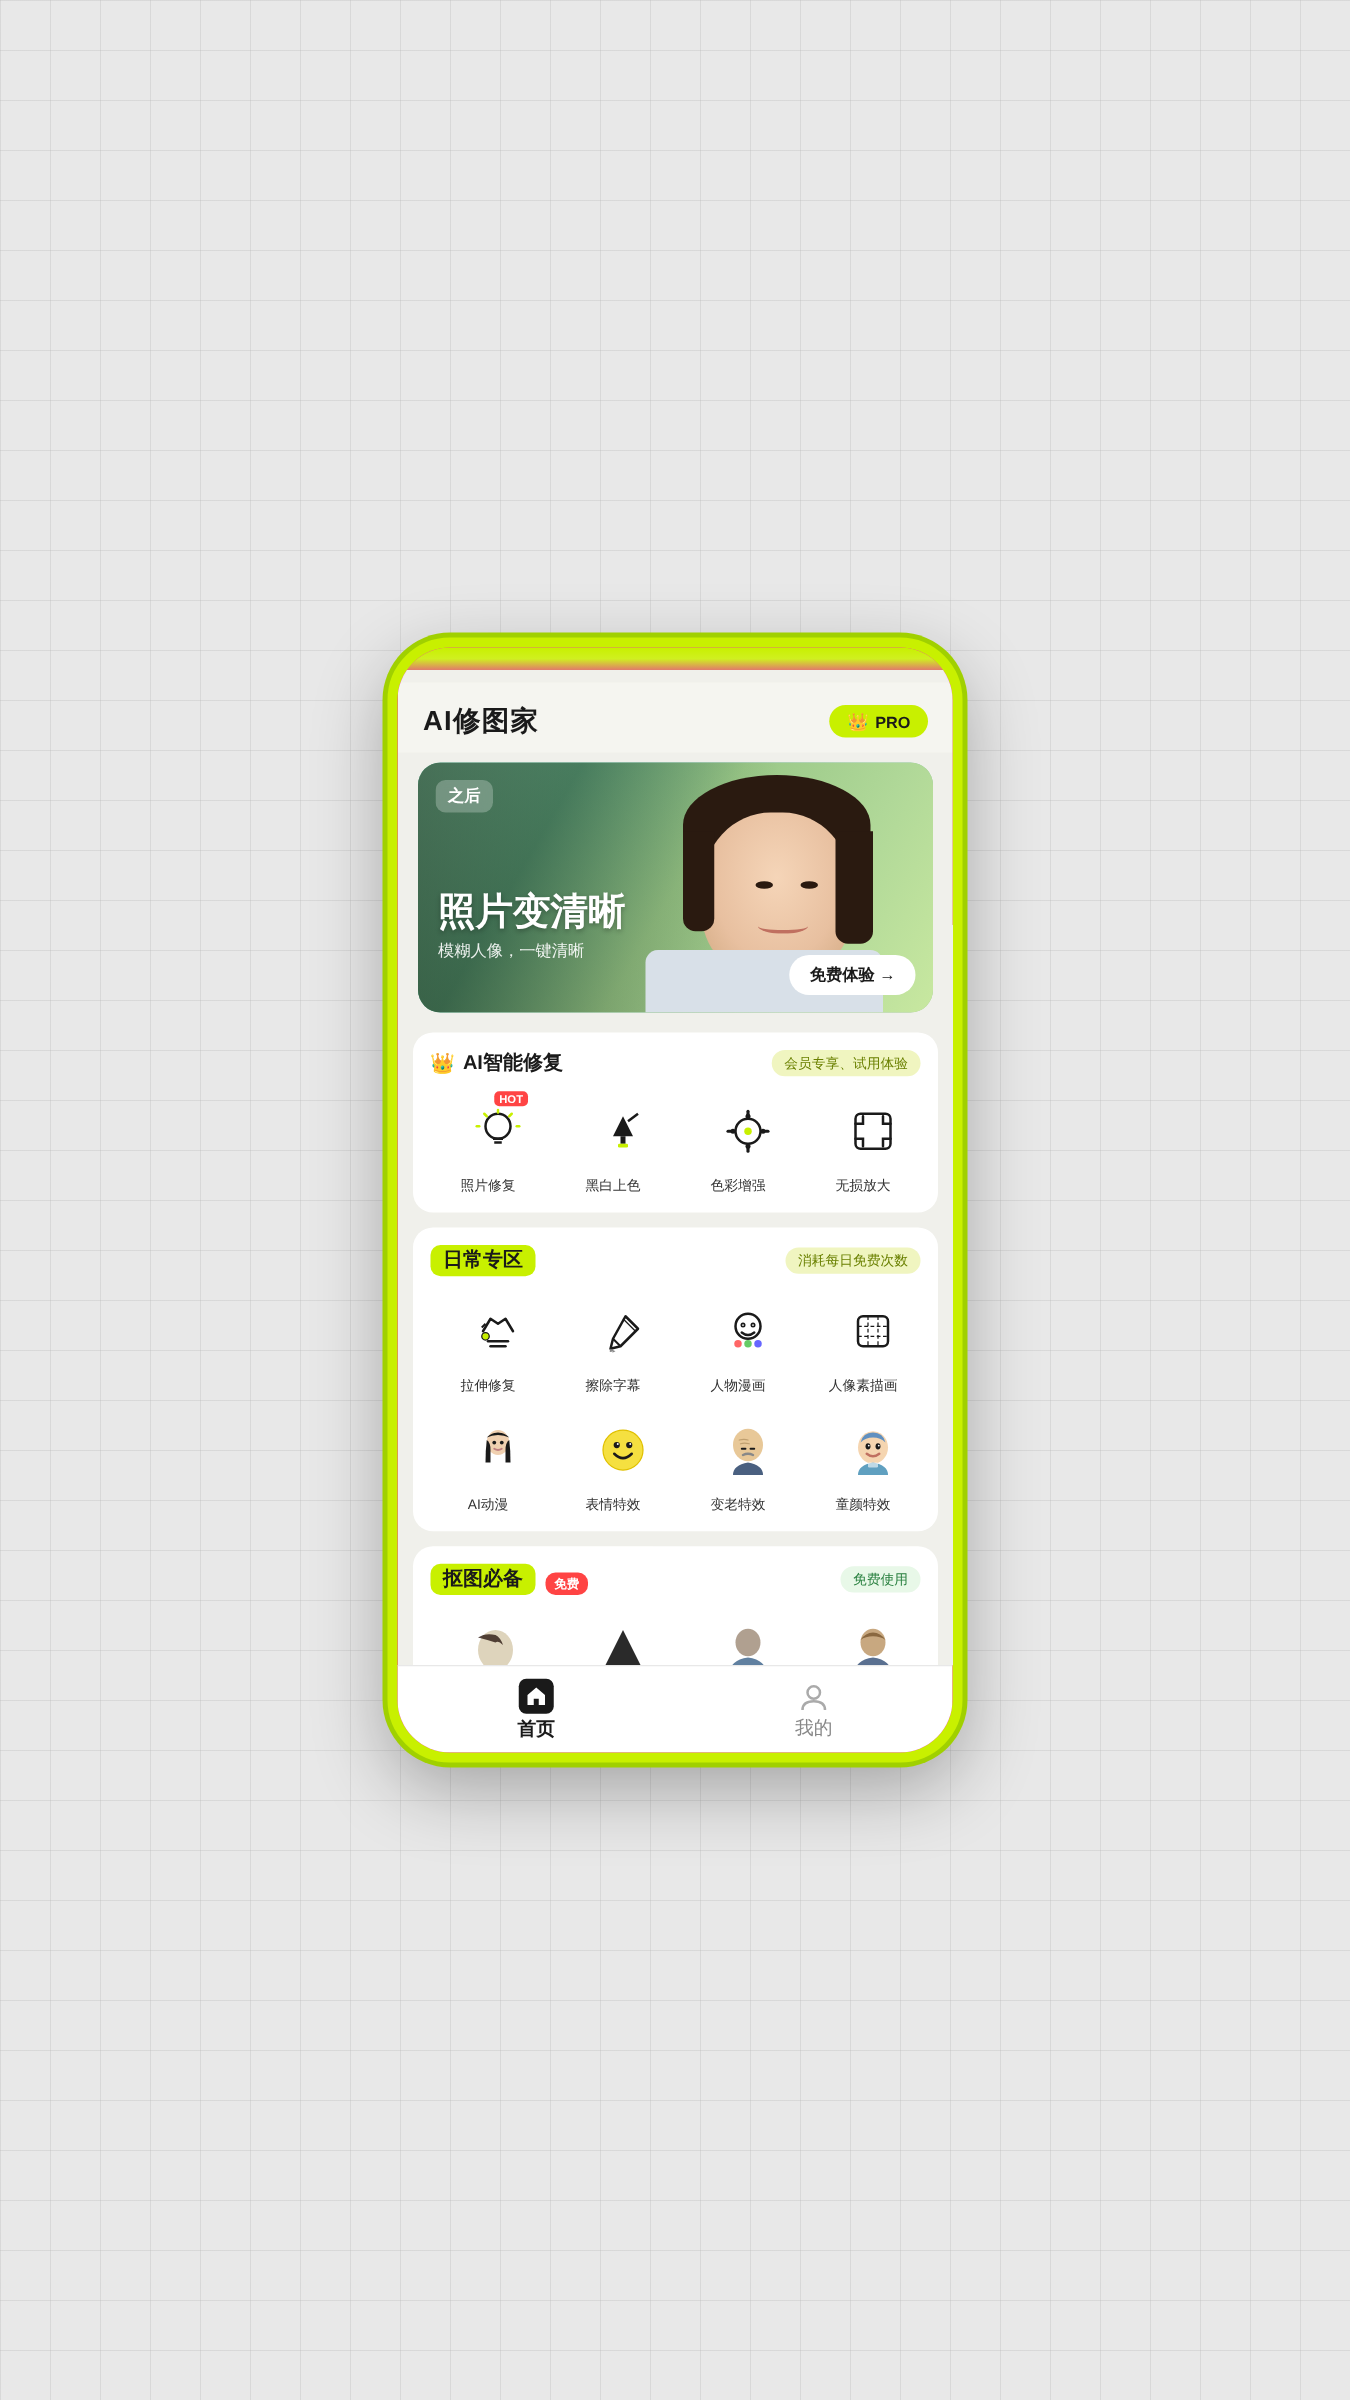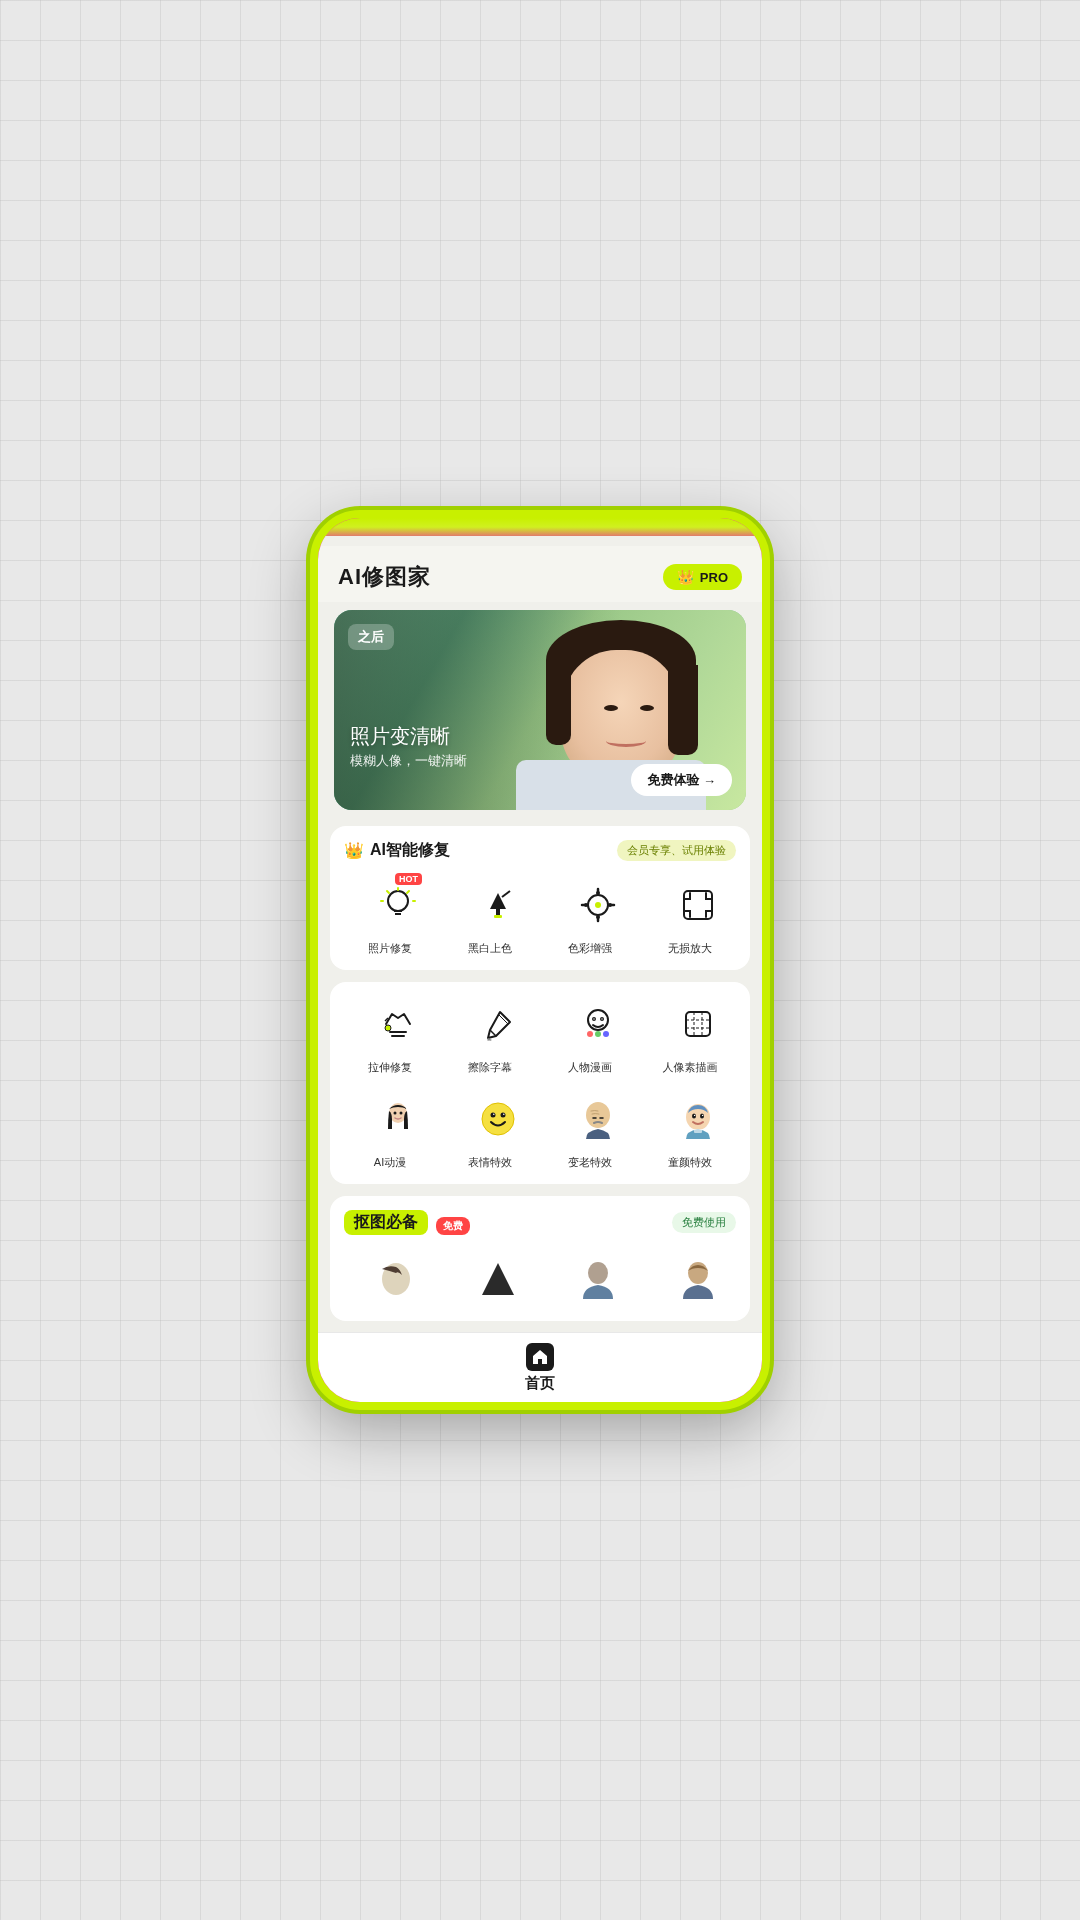--- a/index.html
+++ b/index.html
@@ -90,22 +90,22 @@
       font-weight: 600;
       z-index: 5;
     }
     .hero-text {
       position: absolute;
       bottom: 40px;
       left: 16px;
       z-index: 5;
     }
     .hero-title {
-      font-size: 20px;
-      font-weight: 400;
+      font-size: 30px;
+      font-weight: 700;
       color: white;
       text-shadow: 0 2px 4px rgba(0,0,0,0.3);
       line-height: 1.2;
     }
     .hero-subtitle {
       font-size: 13px;
       color: rgba(255,255,255,0.9);
       margin-top: 4px;
     }
     .hero-btn {
@@ -393,20 +393,24 @@
                 <polyline points="6,26 12,26 12,32" fill="none" stroke="#1a1a1a" stroke-width="2" stroke-linecap="round"></polyline>
                 <polyline points="34,26 28,26 28,32" fill="none" stroke="#1a1a1a" stroke-width="2" stroke-linecap="round"></polyline>
               </svg>
             </div>
             <span class="feature-label">无损放大</span>
           </div>
         </div>
       </div>
 
       <div class="section">
+        <div class="section-header">
+          <span class="daily-title">日常专区</span>
+          <span class="section-badge">消耗每日免费次数</span>
+        </div>
         <div class="features-grid">
 
           <div class="feature-item">
             <div class="feature-icon-wrap">
               <svg class="icon-svg" viewBox="0 0 40 40">
                 <path d="M8 20 L14 10 L20 14 L26 10 L32 20" fill="none" stroke="#1a1a1a" stroke-width="2" stroke-linecap="round" stroke-linejoin="round"></path>
                 <line x1="12" y1="28" x2="28" y2="28" stroke="#1a1a1a" stroke-width="2" stroke-linecap="round"></line>
                 <line x1="14" y1="32" x2="26" y2="32" stroke="#1a1a1a" stroke-width="2" stroke-linecap="round"></line>
                 <circle cx="10" cy="24" r="3" fill="#c8f000" stroke="#1a1a1a" stroke-width="1"></circle>
                 <line x1="7" y1="17" x2="10" y2="14" stroke="#1a1a1a" stroke-width="1.5"></line>
@@ -596,15 +600,22 @@
 
     <div class="bottom-nav">
       <div class="nav-item">
         <div class="nav-home-icon">
           <svg width="18" height="18" viewBox="0 0 18 18">
             <path d="M9 2 L2 8 L2 16 L7 16 L7 11 L11 11 L11 16 L16 16 L16 8 Z" fill="white"></path>
           </svg>
         </div>
         <span class="nav-label active">首页</span>
       </div>
+      <div class="nav-item">
+        <svg width="26" height="26" viewBox="0 0 26 26">
+          <circle cx="13" cy="10" r="5" fill="none" stroke="#aaa" stroke-width="2"></circle>
+          <path d="M4 24 Q4 17 13 17 Q22 17 22 24" fill="none" stroke="#aaa" stroke-width="2"></path>
+        </svg>
+        <span class="nav-label">我的</span>
+      </div>
     </div>
   </div>
 </div>
 
 </body></html>

